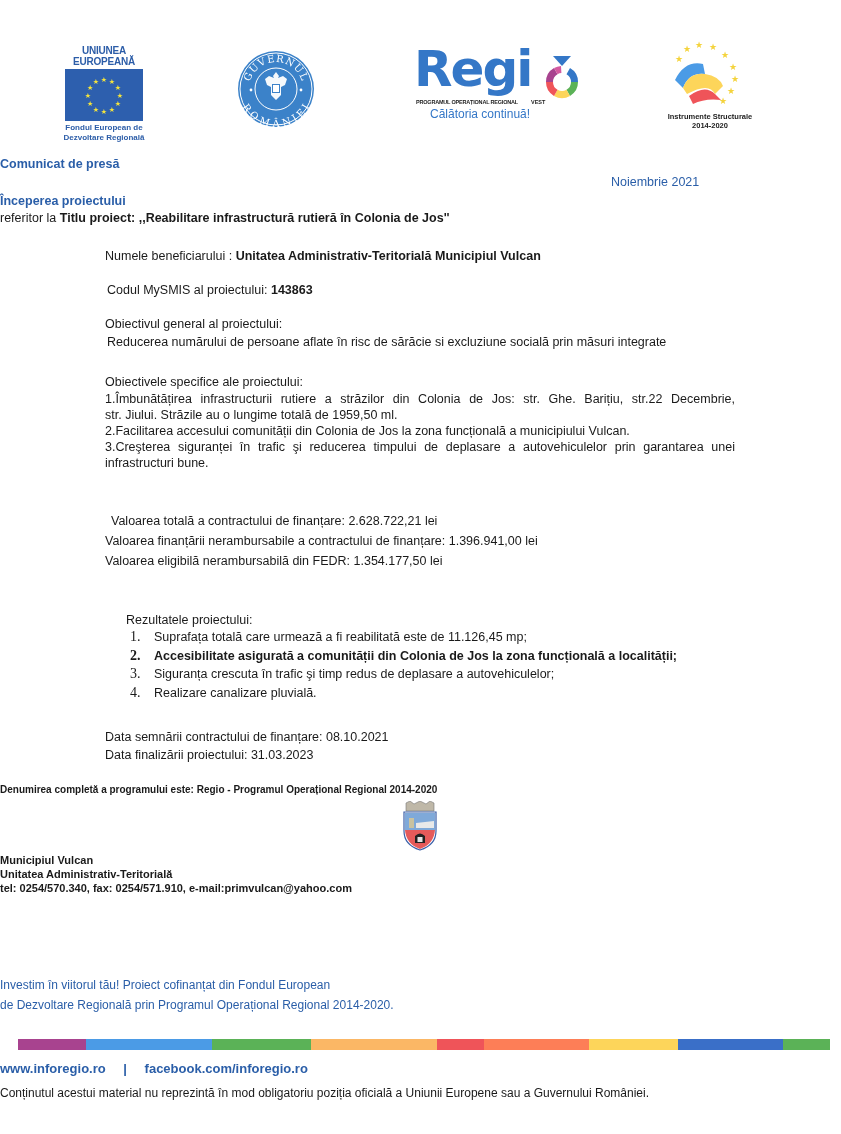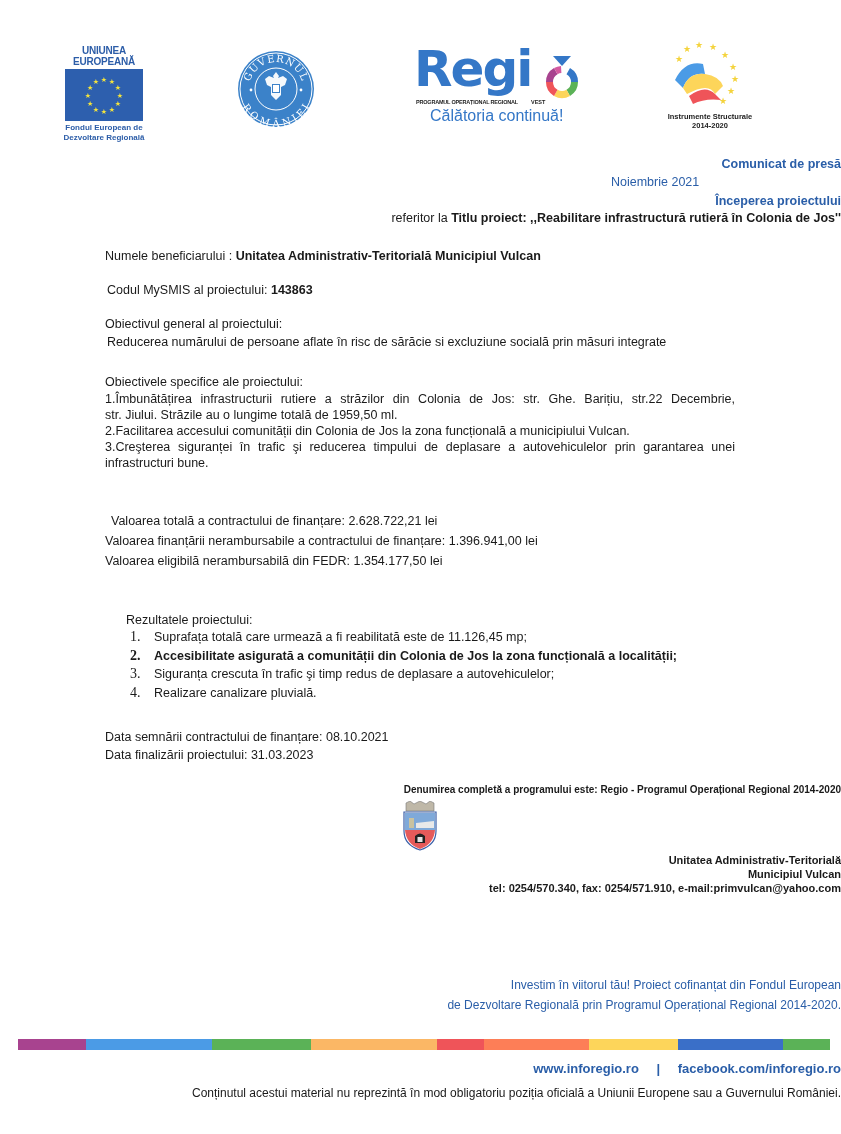--- a/index.html
+++ b/index.html
@@ -18,26 +18,26 @@
   .eu-top { font-size: 10px; font-weight: bold; color: #2c5da8; letter-spacing: -0.2px; text-align: center; }
   .eu-flag { width: 78px; height: 52px; background: #2d5fae; margin: 2px auto 2px; position: relative; }
   .eu-bottom { font-size: 8px; font-weight: bold; color: #2c5da8; text-align: center; line-height: 10px; }
 
   .gov-logo { left: 237px; top: 50px; width: 78px; height: 78px; }
 
   .regio-logo { left: 414px; top: 48px; width: 175px; height: 75px; }
   .regio-word { position: absolute; left: 0; top: -8px; font-size: 50px; font-weight: bold; color: #3477c7; letter-spacing: -2px; font-family: "DejaVu Sans", sans-serif; }
   .regio-sub { position: absolute; left: 2px; top: 51px; font-size: 5.5px; font-weight: bold; color: #222; letter-spacing: -0.2px; }
   .regio-vest { position: absolute; left: 117px; top: 51px; font-size: 5.5px; font-weight: bold; color: #222; }
-  .regio-tag { position: absolute; left: 16px; top: 59px; font-size: 16px; color: #3477c7; }
+  .regio-tag { position: absolute; left: 16px; top: 59px; font-size: 12px; color: #3477c7; }
 
   .is-logo { left: 655px; top: 40px; width: 110px; height: 95px; }
   .is-text { position: absolute; left: 0; width: 110px; top: 72px; text-align: center; font-size: 7.5px; font-weight: bold; color: #222; line-height: 9px; }
 
-  .center { left: 0; width: 841px; text-align: right; }
+  .center { left: 0; width: 841px; text-align: left; }
   .footer-bar { left: 18px; top: 1039px; width: 812px; height: 11px; display: flex; }
   .footer-bar div { height: 100%; }
 </style>
 </head>
 <body>
 
 <div class="abs eu-logo">
   <div class="eu-top">UNIUNEA EUROPEANĂ</div>
   <div class="eu-flag">
     <svg width="78" height="52" viewBox="0 0 78 52" id="eu-stars">
@@ -193,22 +193,22 @@
     <path d="M7 12 L37 12 L37 29 L7 29 Z" fill="#7fa9d9"></path>
     <rect x="11" y="17" width="5" height="10" fill="#c9c2a0"></rect>
     <path d="M18 22 L36 20 L36 27 L18 27 Z" fill="#e9e9e9"></path>
     <path d="M7 29 L37 29 Q36 43 22 48 Q8 43 7 29 Z" fill="#e55a5a"></path>
     <path d="M17 42 L17 35 Q22 30 27 35 L27 42 Z" fill="#222"></path>
     <rect x="19.5" y="36" width="5" height="5" fill="#e5e5e5"></rect>
   </svg>
 </div>
 
 <div class="abs center txt bold" style="top:853px; font-size:11px; line-height:14px;">
+  <div>Municipiul  Vulcan</div>
   <div>Unitatea Administrativ-Teritorială</div>
-  <div>Municipiul  Vulcan</div>
   <div>tel: 0254/570.340, fax: 0254/571.910, e-mail:primvulcan@yahoo.com</div>
 </div>
 
 <div class="abs center" style="top:975px; font-size:12px; line-height:20px; color:#2a5ea8;">
   <div>Investim în viitorul tău! Proiect cofinanțat din Fondul European</div>
   <div>de Dezvoltare Regională prin Programul Operațional Regional 2014-2020.</div>
 </div>
 
 <div class="abs footer-bar" id="color-bar">
     <div style="background: rgb(168, 67, 143); flex: 13 1 0%;"></div>

